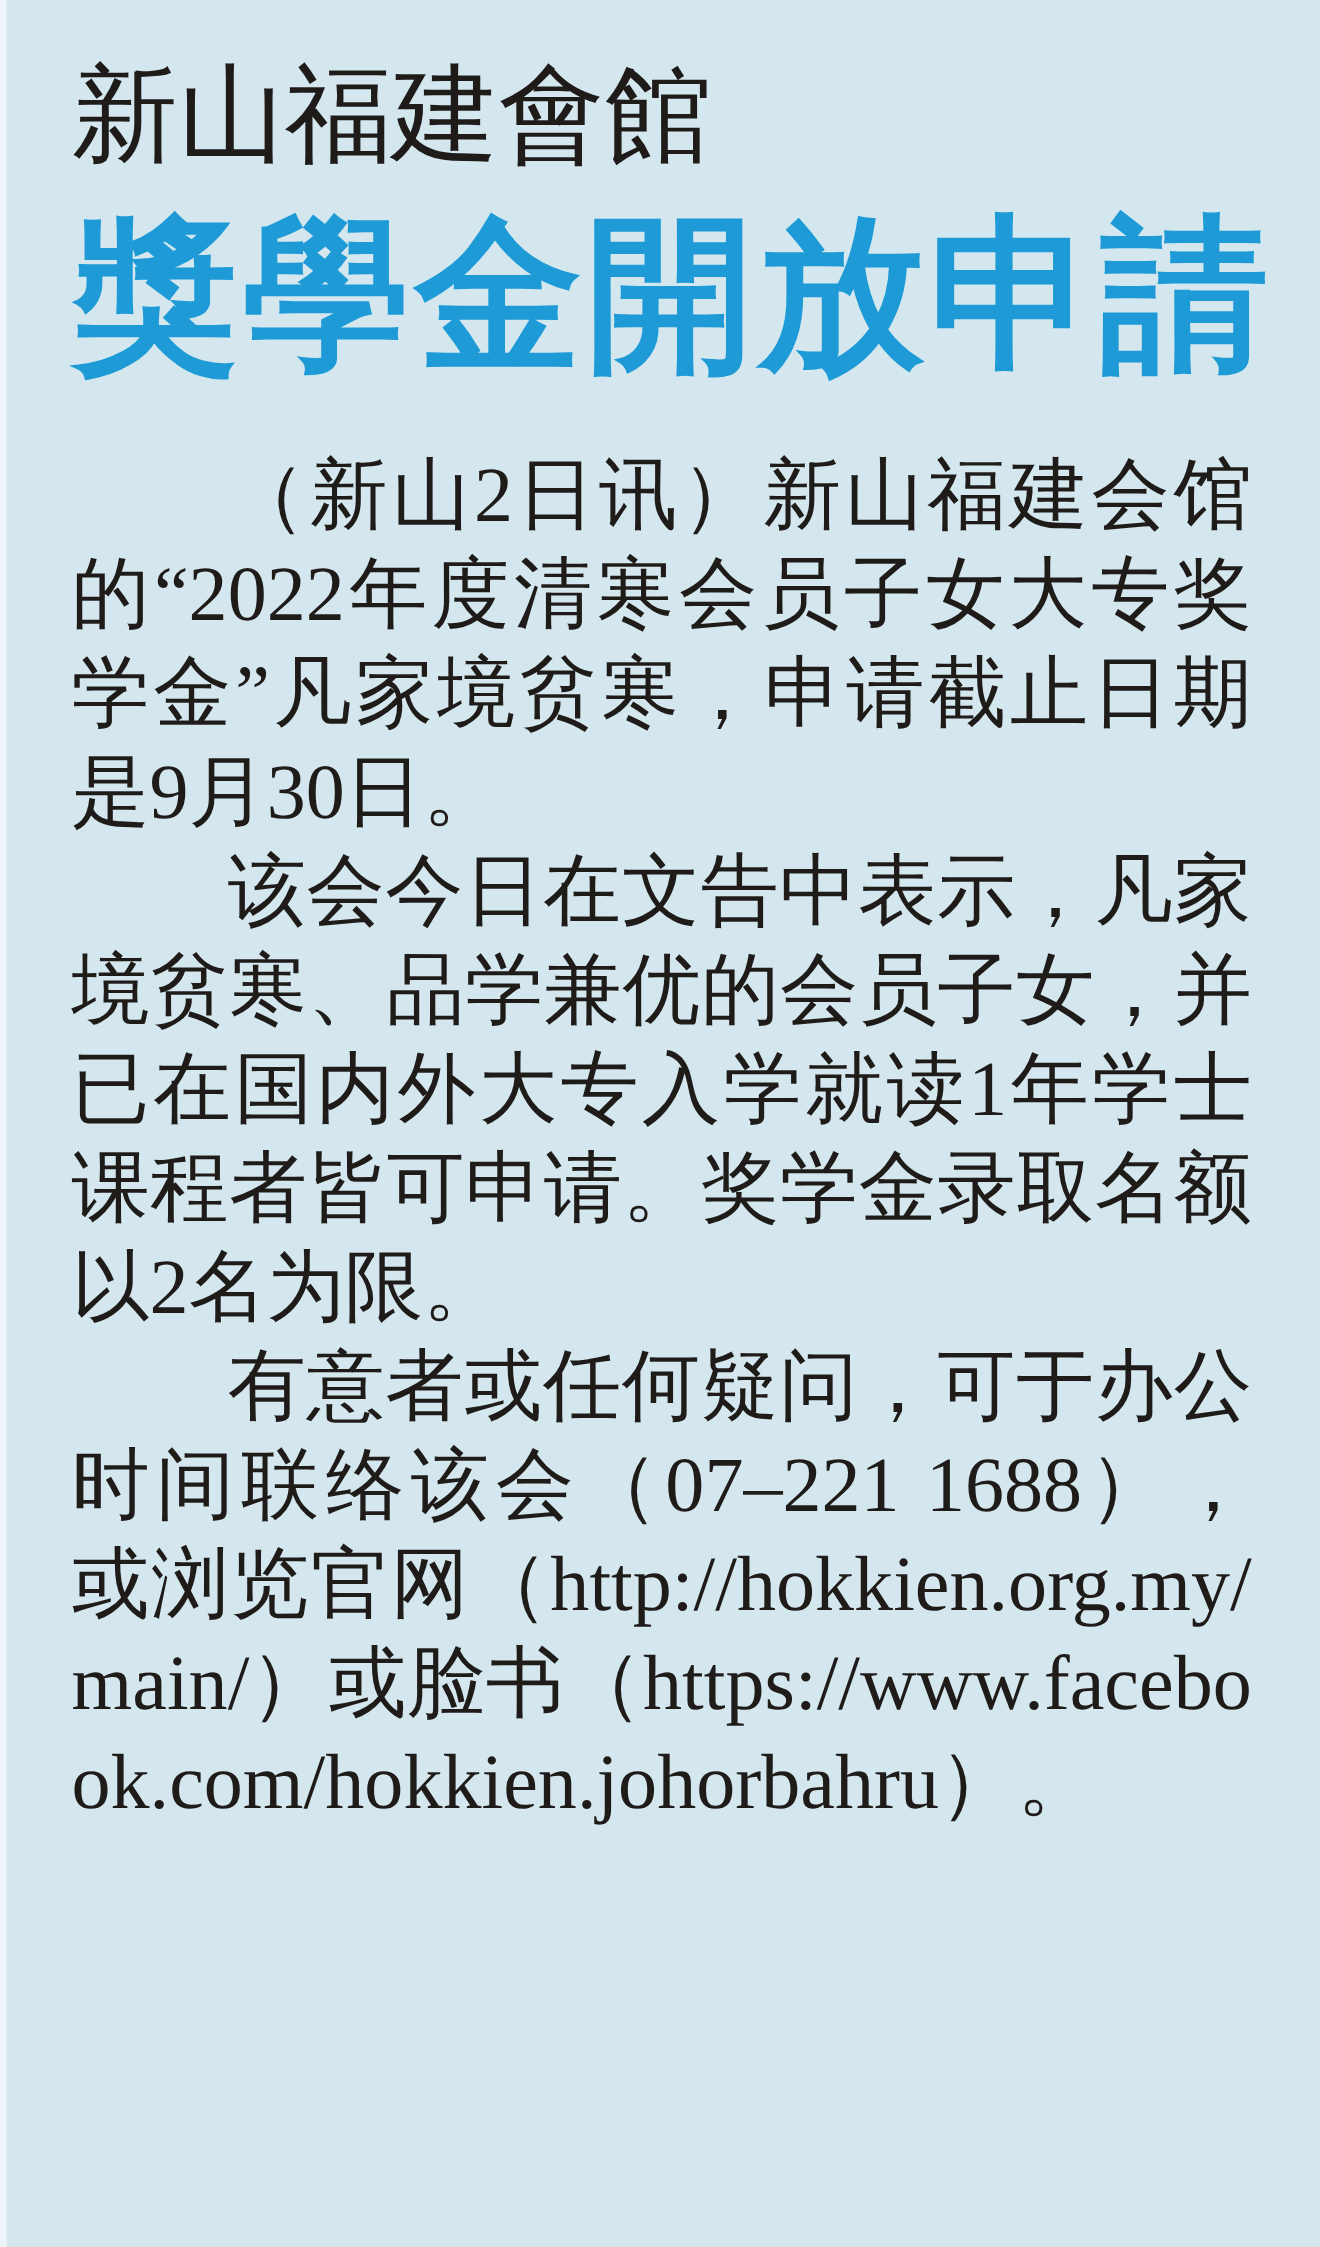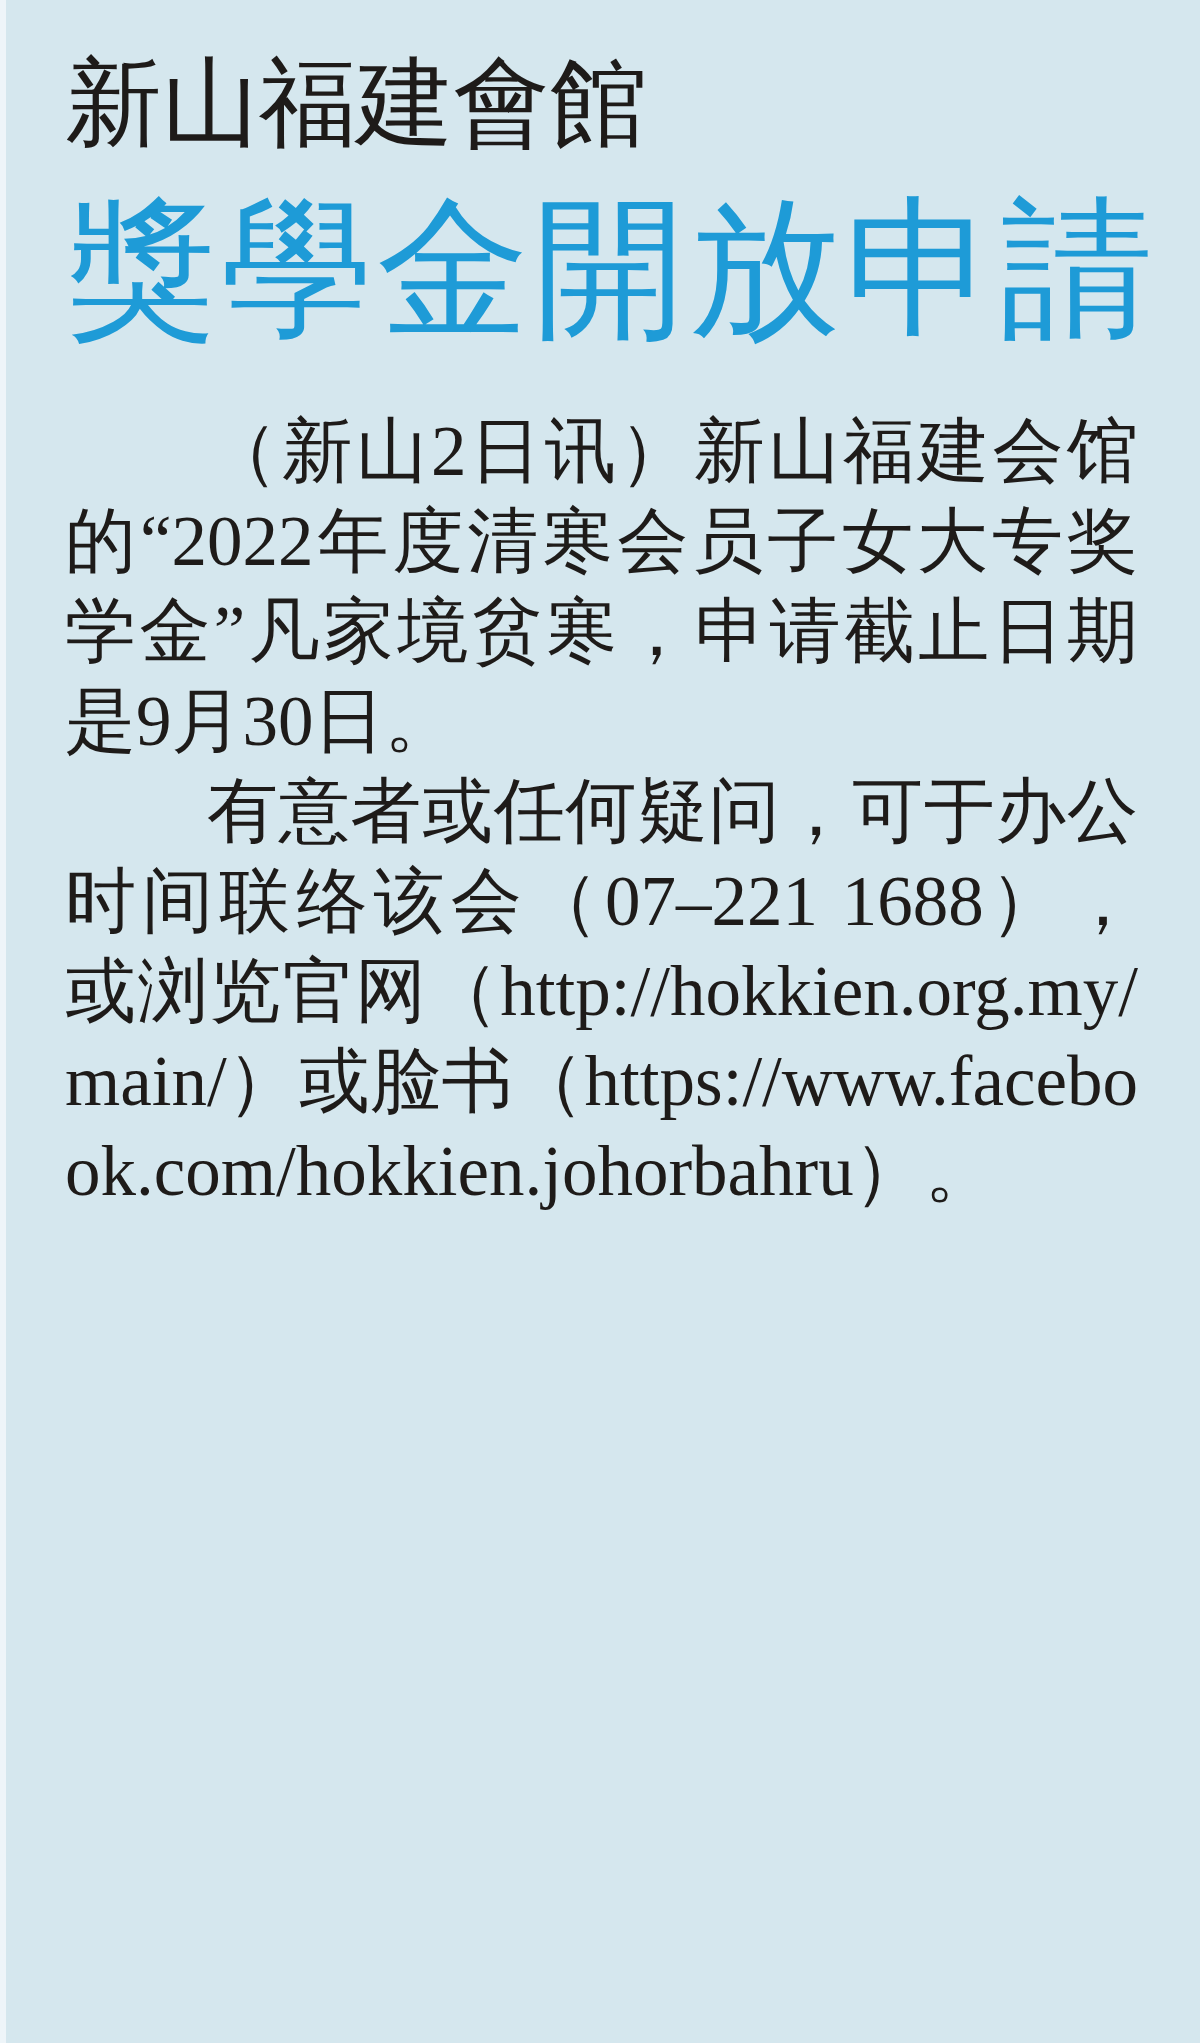--- a/index.html
+++ b/index.html
@@ -23,32 +23,32 @@
     left: 0; top: 0;
     width: 6px; height: 100%;
     background: var(--edge);
   }
   .page {
     position: absolute;
     inset: 0;
     padding: 55px 62px 0 65px;
   }
   .kicker {
-    font-family: Liberation Serif, serif;
+    font-family: Liberation Sans, sans-serif;
     font-weight: 400;
     font-size: 97px;
     line-height: 1.0;
     color: var(--ink);
     letter-spacing: 0px;
     white-space: nowrap;
   }
   .headline {
     margin-top: 40px;
     font-family: "Liberation Sans", "DejaVu Sans", sans-serif;
-    font-weight: 400;
+    font-weight: 700;
     font-size: 152px;
     line-height: 1.0;
     letter-spacing: 4px;
     color: var(--accent);
     white-space: nowrap;
   }
   .body-text {
     margin-top: 62px;
     color: var(--ink);
   }
@@ -67,15 +67,16 @@
 
 <div class="edge-strip"></div>
 
 <div class="page">
   <div class="kicker">新山福建會館</div>
 
   <h1 class="headline">獎學金開放申請</h1>
 
   <div class="body-text" id="article-body">
       <p>（新山2日讯）新山福建会馆的“2022年度清寒会员子女大专奖学金”凡家境贫寒，申请截止日期是9月30日。</p>
+      <p>该会今日在文告中表示，凡家境贫寒、品学兼优的会员子女，并已在国内外大专入学就读1年学士课程者皆可申请。奖学金录取名额以2名为限。</p>
       <p>有意者或任何疑问，可于办公时间联络该会（07–221 1688），或浏览官网（http://hokkien.org.my/main/）或脸书（https://www.facebook.com/hokkien.johorbahru）。</p>
     </div>
 </div>
 
 </body></html>

